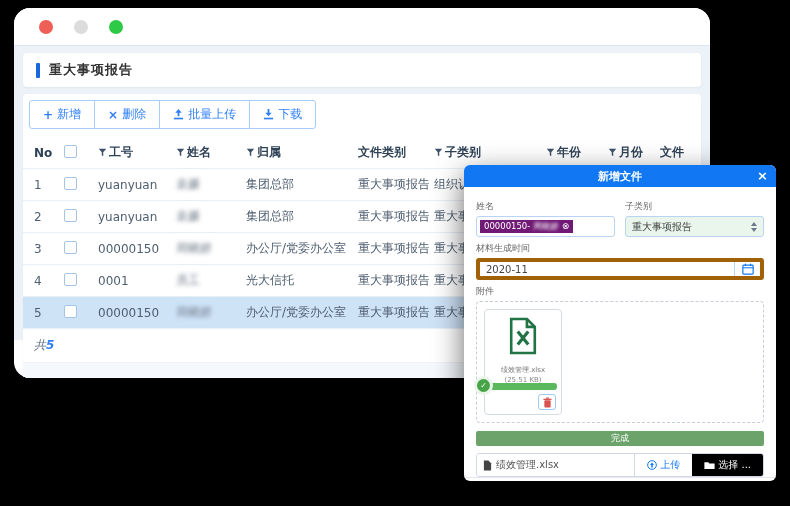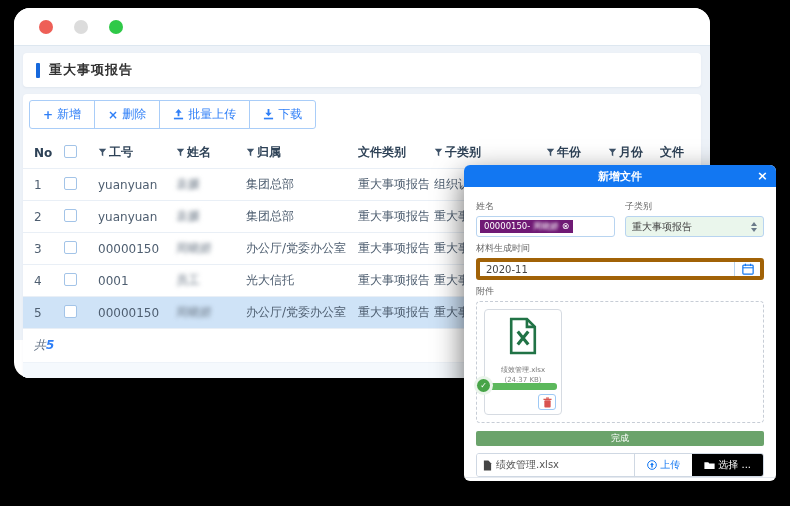--- a/index.html
+++ b/index.html
@@ -354,21 +354,21 @@
     <div class="f-label">附件</div>
     <div class="dropzone">
       <div class="file-card">
         <svg width="32" height="38" viewBox="0 0 24 29">
           <path d="M3 1.5 h12 l6 6 v20 h-18 z" fill="#fff" stroke="#217346" stroke-width="2"></path>
           <path d="M15 1.5 v6 h6" fill="none" stroke="#217346" stroke-width="2"></path>
           <path d="M8 11 l8 10 M16 11 l-8 10" stroke="#217346" stroke-width="2.4"></path>
         </svg>
         <div class="fc-name">绩效管理.xlsx</div>
         <div class="fc-sizewrap">
-          <div class="fc-size">(24.37 KB)</div>
+          <div class="fc-size">(25.51 KB)</div>
           <div class="fc-bar"></div>
         </div>
         <span class="fc-check">✓</span>
         <div class="fc-actions">
           <span class="fc-trash">
             <svg width="9" height="11" viewBox="0 0 10 12">
               <rect x="1.5" y="3.5" width="7" height="8" rx="1" fill="#d9534f"></rect>
               <rect x="0.5" y="1.8" width="9" height="1.4" fill="#d9534f"></rect>
               <rect x="3.4" y="0.4" width="3.2" height="1.4" fill="#d9534f"></rect>
             </svg>

